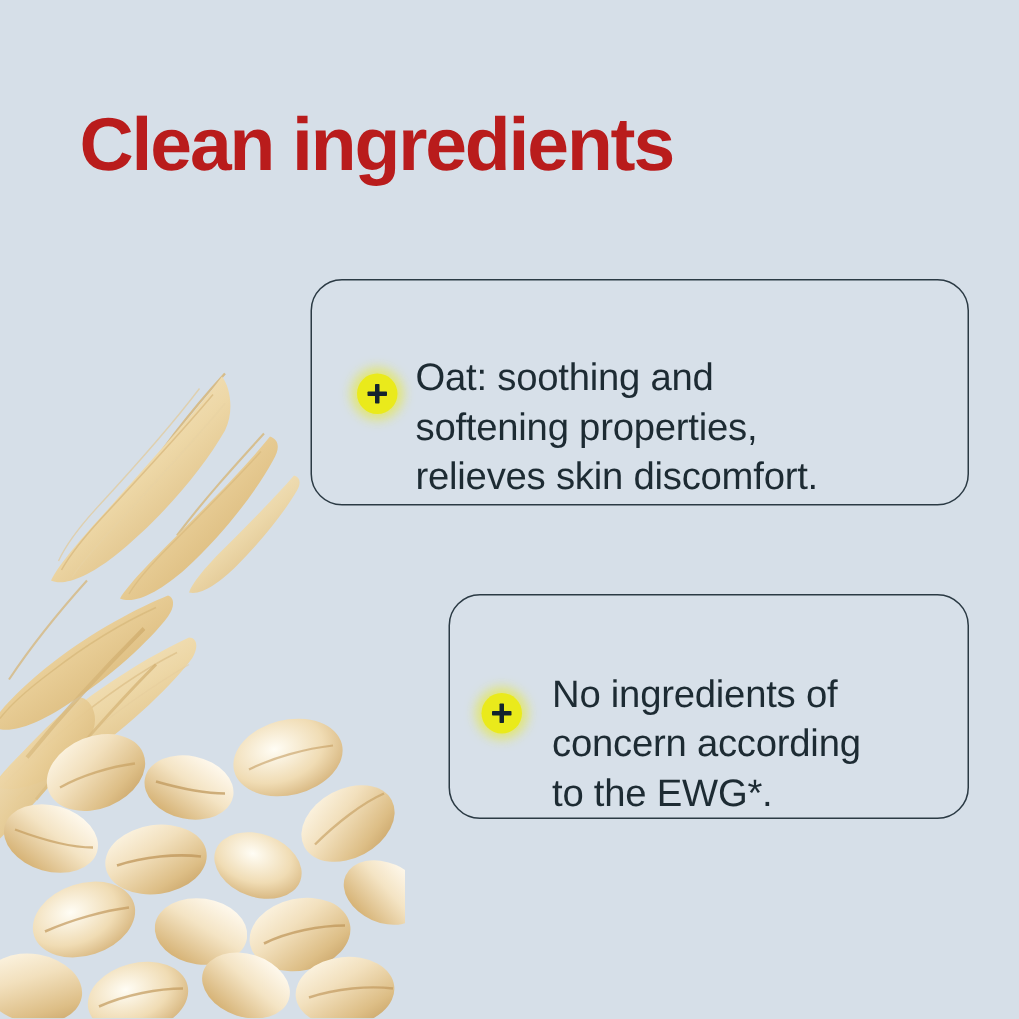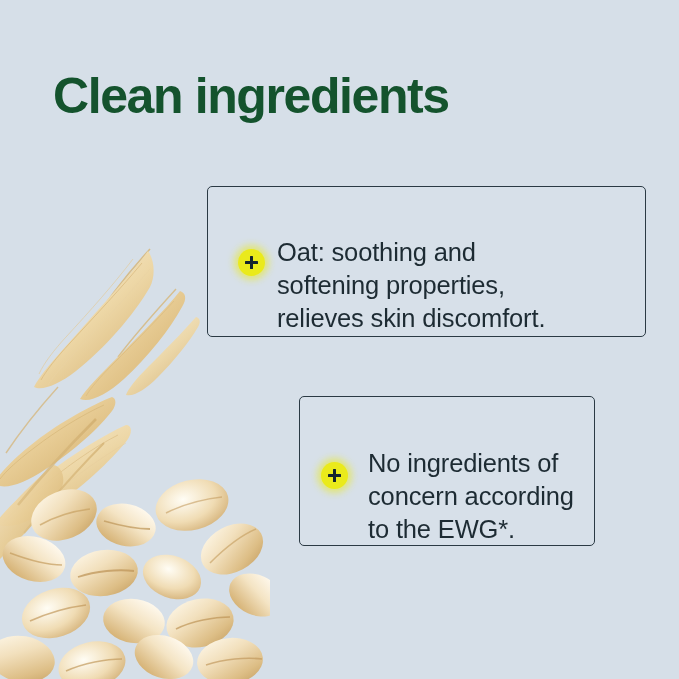--- a/index.html
+++ b/index.html
@@ -22,35 +22,35 @@
   }
 
   
   #page-title {
     position: absolute;
     left: 53px;
     top: 33px;
     font-size: 50px;
     font-weight: bold;
     letter-spacing: -1.4px;
-    color: #14532d;
+    color: #b91c1c;
     line-height: 58px;
     white-space: nowrap;
   }
 
   
   .feature-card {
     position: absolute;
     border: 1.3px solid #2b3a44;
-    border-radius: 5px;
+    border-radius: 21px;
     background: rgba(255,255,255,0.045);
     box-sizing: border-box;
   }
   #card-1 { left: 207px; top: 186px; width: 439px; height: 151px; }
-  #card-2 { left: 299px; top: 396px; width: 296px; height: 150px; }
+  #card-2 { left: 299px; top: 396px; width: 347px; height: 150px; }
 
   .card-badge {
     position: absolute;
     width: 27px;
     height: 27px;
     border-radius: 50%;
     background: #eaea1b;
     display: flex;
     align-items: center;
     justify-content: center;

